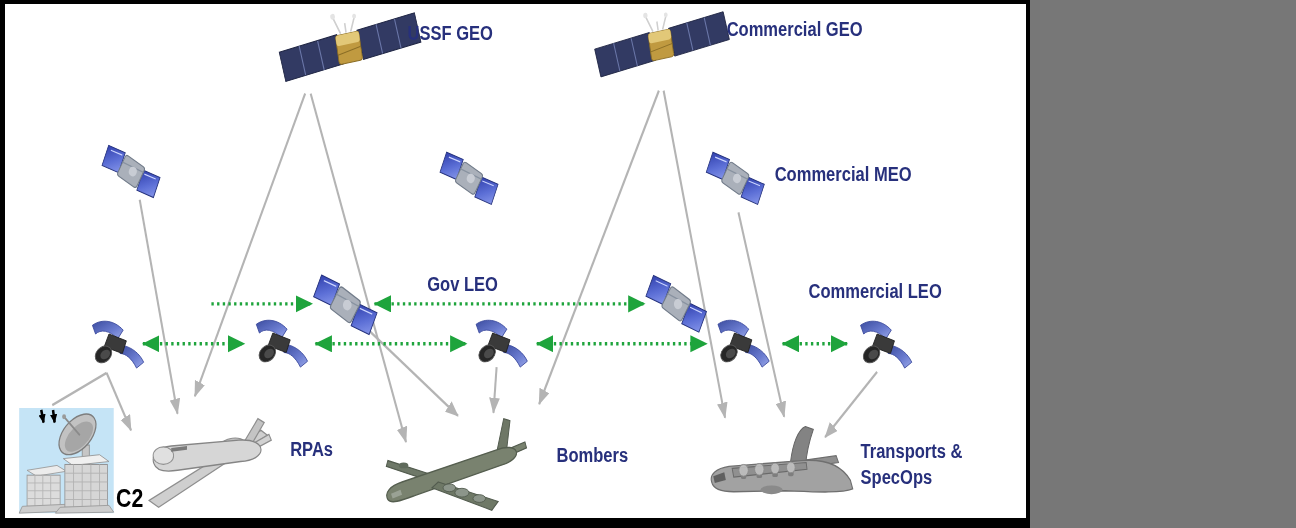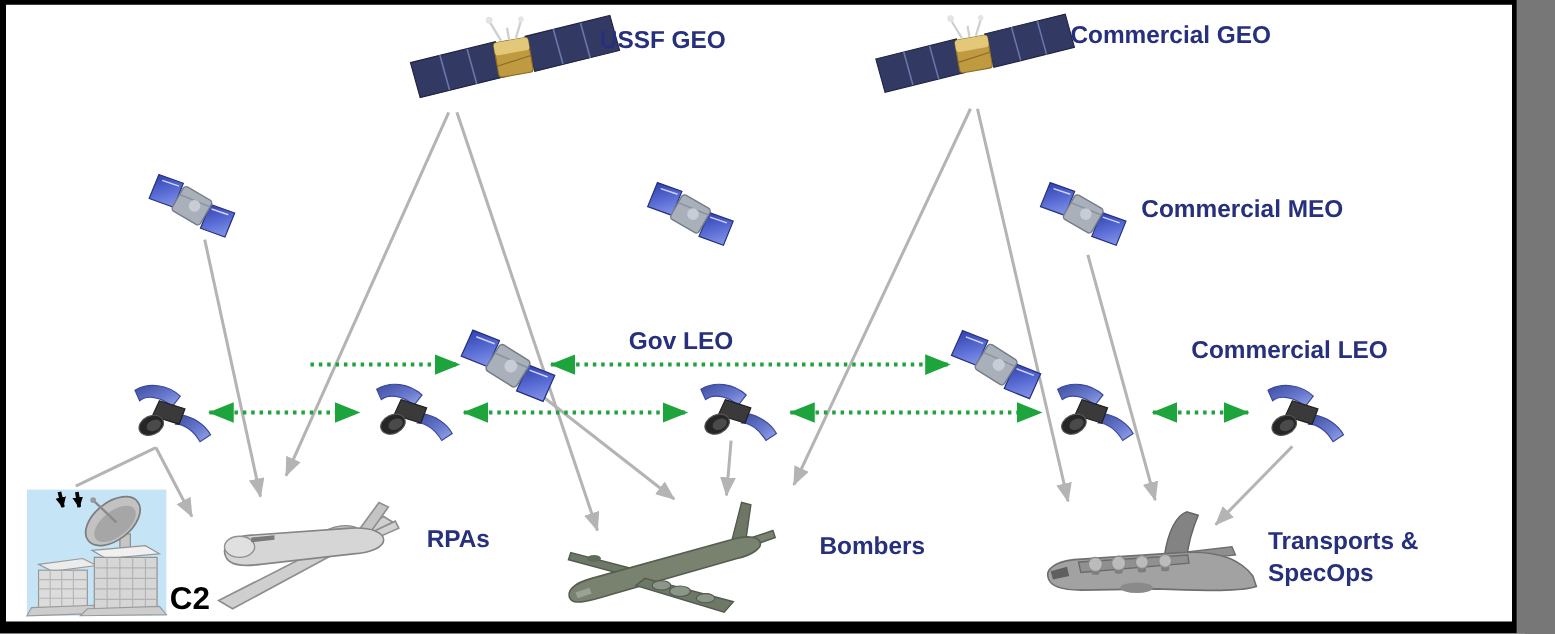--- a/index.html
+++ b/index.html
@@ -1,18 +1,18 @@
 <!DOCTYPE html>
 <html><head>
 <meta charset="utf-8">
 <style>
   html,body{margin:0;padding:0;background:#777;}
   .frame{
     position:relative;
-    width:1264px;height:528px;
+    width:1030px;height:528px;
     box-sizing:border-box;
     background:#ffffff;
     border:solid #000;
     border-width:4px 4px 10px 5px;
     overflow:hidden;
   }
   .frame svg{display:block;width:100%;height:100%;}
   .gray-link{stroke:#b4b4b4;stroke-width:2.6;fill:none;}
   .green-link{stroke:#1ea43c;stroke-width:3.4;stroke-dasharray:3 4.2;fill:none;}
   .black-link{stroke:#000;stroke-width:3.2;fill:none;}

